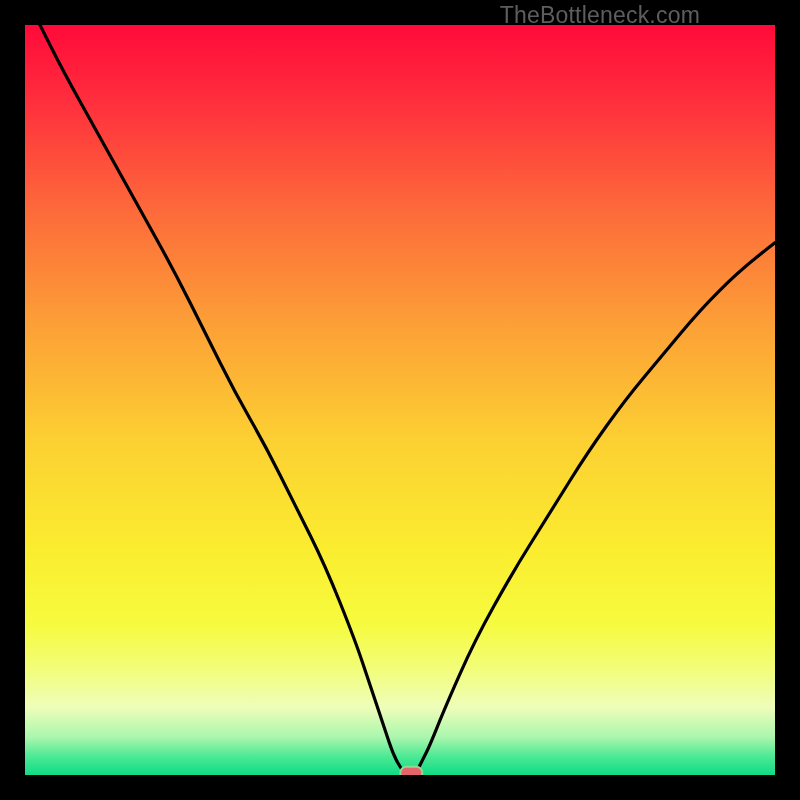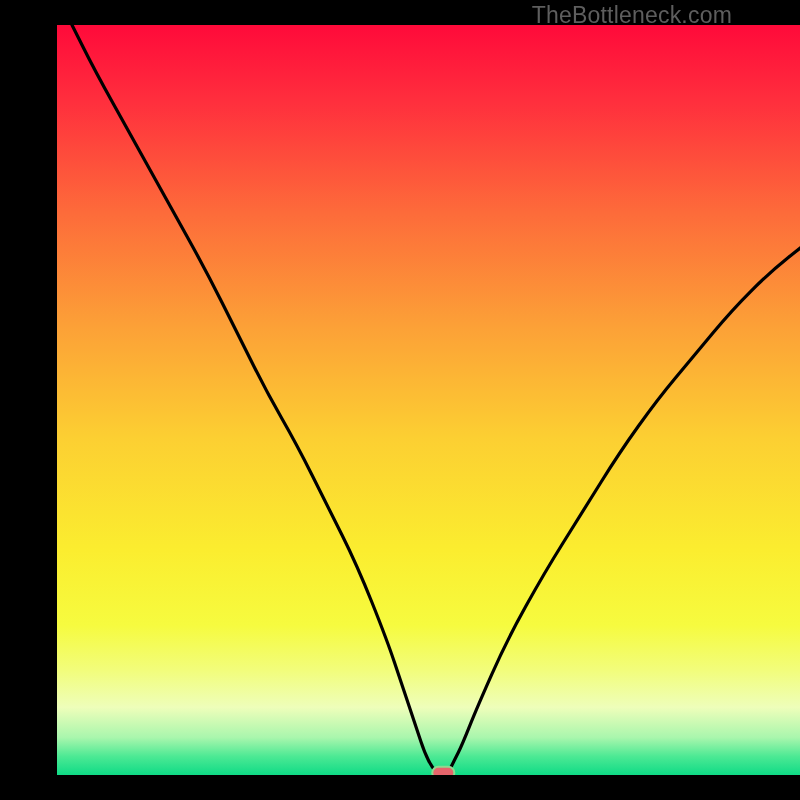--- a/index.html
+++ b/index.html
@@ -9,21 +9,20 @@
     height: 800px;
     background: #000;
     overflow: hidden;
     font-family: Arial, Helvetica, sans-serif;
   }
   .frame {
     position: absolute;
     left: 0; top: 0;
     width: 728px; height: 800px;
     background: #000;
-    margin-left: 32px;
   }
   .plot {
     position: absolute;
     left: 25px;
     top: 25px;
     width: 750px;
     height: 750px;
   }
   .watermark {
     position: absolute;

